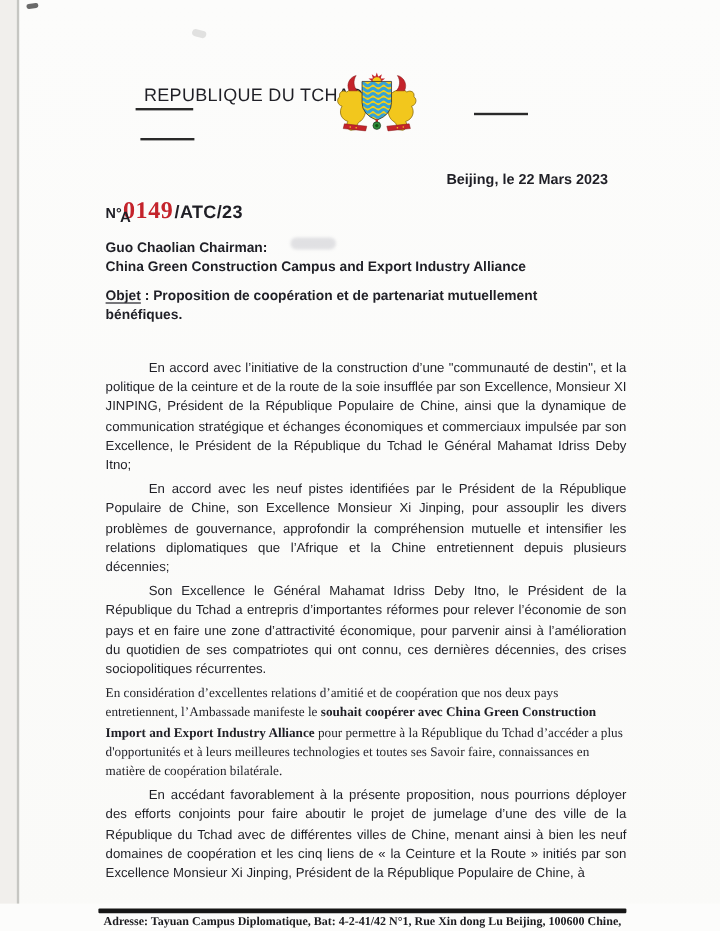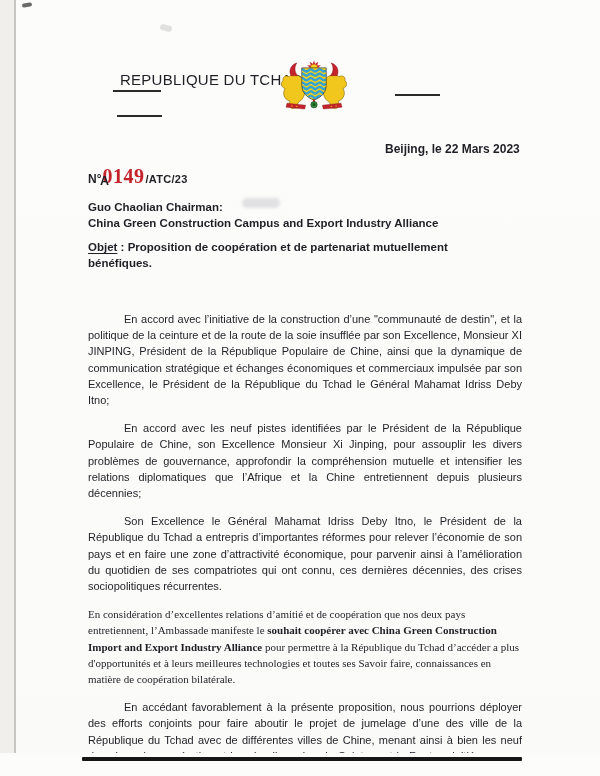--- a/index.html
+++ b/index.html
@@ -20,32 +20,32 @@
   .hdr-motto{left:370px;top:71px;}
   .rule{position:absolute;height:2px;background:#2a2a2a;}
   .rule-1{left:113px;top:90px;width:48px;}
   .rule-2{left:117px;top:115px;width:45px;}
   .rule-3{left:395px;top:94px;width:45px;}
   .emblem{position:absolute;left:277px;top:60px;width:74px;height:54px;}
 
   .refrow{position:absolute;left:88px;top:136px;display:inline-flex;align-items:baseline;white-space:nowrap;}
   .ref-prefix{font-weight:700;font-size:12px;}
   .ref-number{font-family:"Liberation Serif",serif;font-weight:700;font-size:20px;color:#c4232b;letter-spacing:.5px;padding:0 1px;margin-top:29px;}
-  .ref-suffix{font-weight:700;font-size:11px;letter-spacing:.3px;}
-  .dateline{position:absolute;left:385px;top:142px;font-weight:700;font-size:12px;white-space:nowrap;}
+  .ref-suffix{font-weight:700;font-size:15px;letter-spacing:.3px;}
+  .dateline{position:absolute;left:372px;top:142px;font-weight:700;font-size:12px;white-space:nowrap;}
 
   .salutation{position:absolute;left:100px;top:174px;font-weight:700;font-size:12.5px;}
   .rcpt-name{position:absolute;left:88px;top:201px;font-weight:700;font-size:11.5px;white-space:nowrap;}
   .rcpt-org{position:absolute;left:88px;top:217px;font-weight:700;font-size:11.5px;white-space:nowrap;}
 
   .subject{position:absolute;left:88px;top:239px;width:404px;font-weight:700;font-size:11.5px;line-height:16px;}
   .subject .u{text-decoration:underline;text-underline-offset:2px;text-align:center;}
 
   .bodytext{position:absolute;left:88px;top:299px;width:434px;font-size:11px;line-height:16.2px;text-align:justify;}
-  .bodytext p{margin:12px 0 4px 0;}
+  .bodytext p{margin:0 0 4px 0;}
   .ind{text-indent:36px;}
   .p-left{text-align:left;font-family:Liberation Serif, serif;}
   .bodytext b{font-weight:700;}
 
   .pagefooter{position:absolute;left:0;top:753px;width:600px;height:23px;background:#fcfcfb;z-index:3;}
   .fbar{position:absolute;left:82px;top:4px;width:440px;height:4px;background:#161616;border-radius:1px;}
   .faddr{position:absolute;left:58px;top:10px;width:488px;text-align:center;white-space:nowrap;
          font-family:"Liberation Serif",serif;font-weight:700;font-size:10px;color:#1c1c20;}
 </style>
 </head>
@@ -131,14 +131,15 @@
   <div class="bodytext">
     <p class="ind">En accord avec l’initiative de la construction d’une "communauté de destin", et la politique de la ceinture et de la route de la soie insufflée par son Excellence, Monsieur XI JINPING, Président de la République Populaire de Chine, ainsi que la dynamique de communication stratégique et échanges économiques et commerciaux impulsée par son Excellence, le Président de la République du Tchad le Général Mahamat Idriss Deby Itno;</p>
     <p class="ind">En accord avec les neuf pistes identifiées par le Président de la République Populaire de Chine, son Excellence Monsieur Xi Jinping, pour assouplir les divers problèmes de gouvernance, approfondir la compréhension mutuelle et intensifier les relations diplomatiques que l’Afrique et la Chine entretiennent depuis plusieurs décennies;</p>
     <p class="ind">Son Excellence le Général Mahamat Idriss Deby Itno, le Président de la République du Tchad a entrepris d’importantes réformes pour relever l’économie de son pays et en faire une zone d’attractivité économique, pour parvenir ainsi à l’amélioration du quotidien de ses compatriotes qui ont connu, ces dernières décennies, des crises sociopolitiques récurrentes.</p>
     <p class="p-left"><span>En considération d’excellentes relations d’amitié et de coopération que nos deux pays entretiennent, l’Ambassade manifeste le </span><b>souhait coopérer avec China Green Construction Import and Export Industry Alliance</b><span> pour permettre à la République du Tchad d’accéder a plus d'opportunités et à leurs meilleures technologies et toutes ses Savoir faire, connaissances en matière de coopération bilatérale.</span></p>
     <p class="ind">En accédant favorablement à la présente proposition, nous pourrions déployer des efforts conjoints pour faire aboutir le projet de jumelage d’une des ville de la République du Tchad avec de différentes villes de Chine, menant ainsi à bien les neuf domaines de coopération et les cinq liens de « la Ceinture et la Route » initiés par son Excellence Monsieur Xi Jinping, Président de la République Populaire de Chine, à</p>
   </div>
 
   <div class="pagefooter">
     <div class="fbar"></div>
+    <div class="faddr">Adresse: Tayuan Campus Diplomatique, Bat: 4-2-41/42 N°1, Rue Xin dong Lu Beijing, 100600 Chine,</div>
   </div>
 </div>
 
 </body></html>

